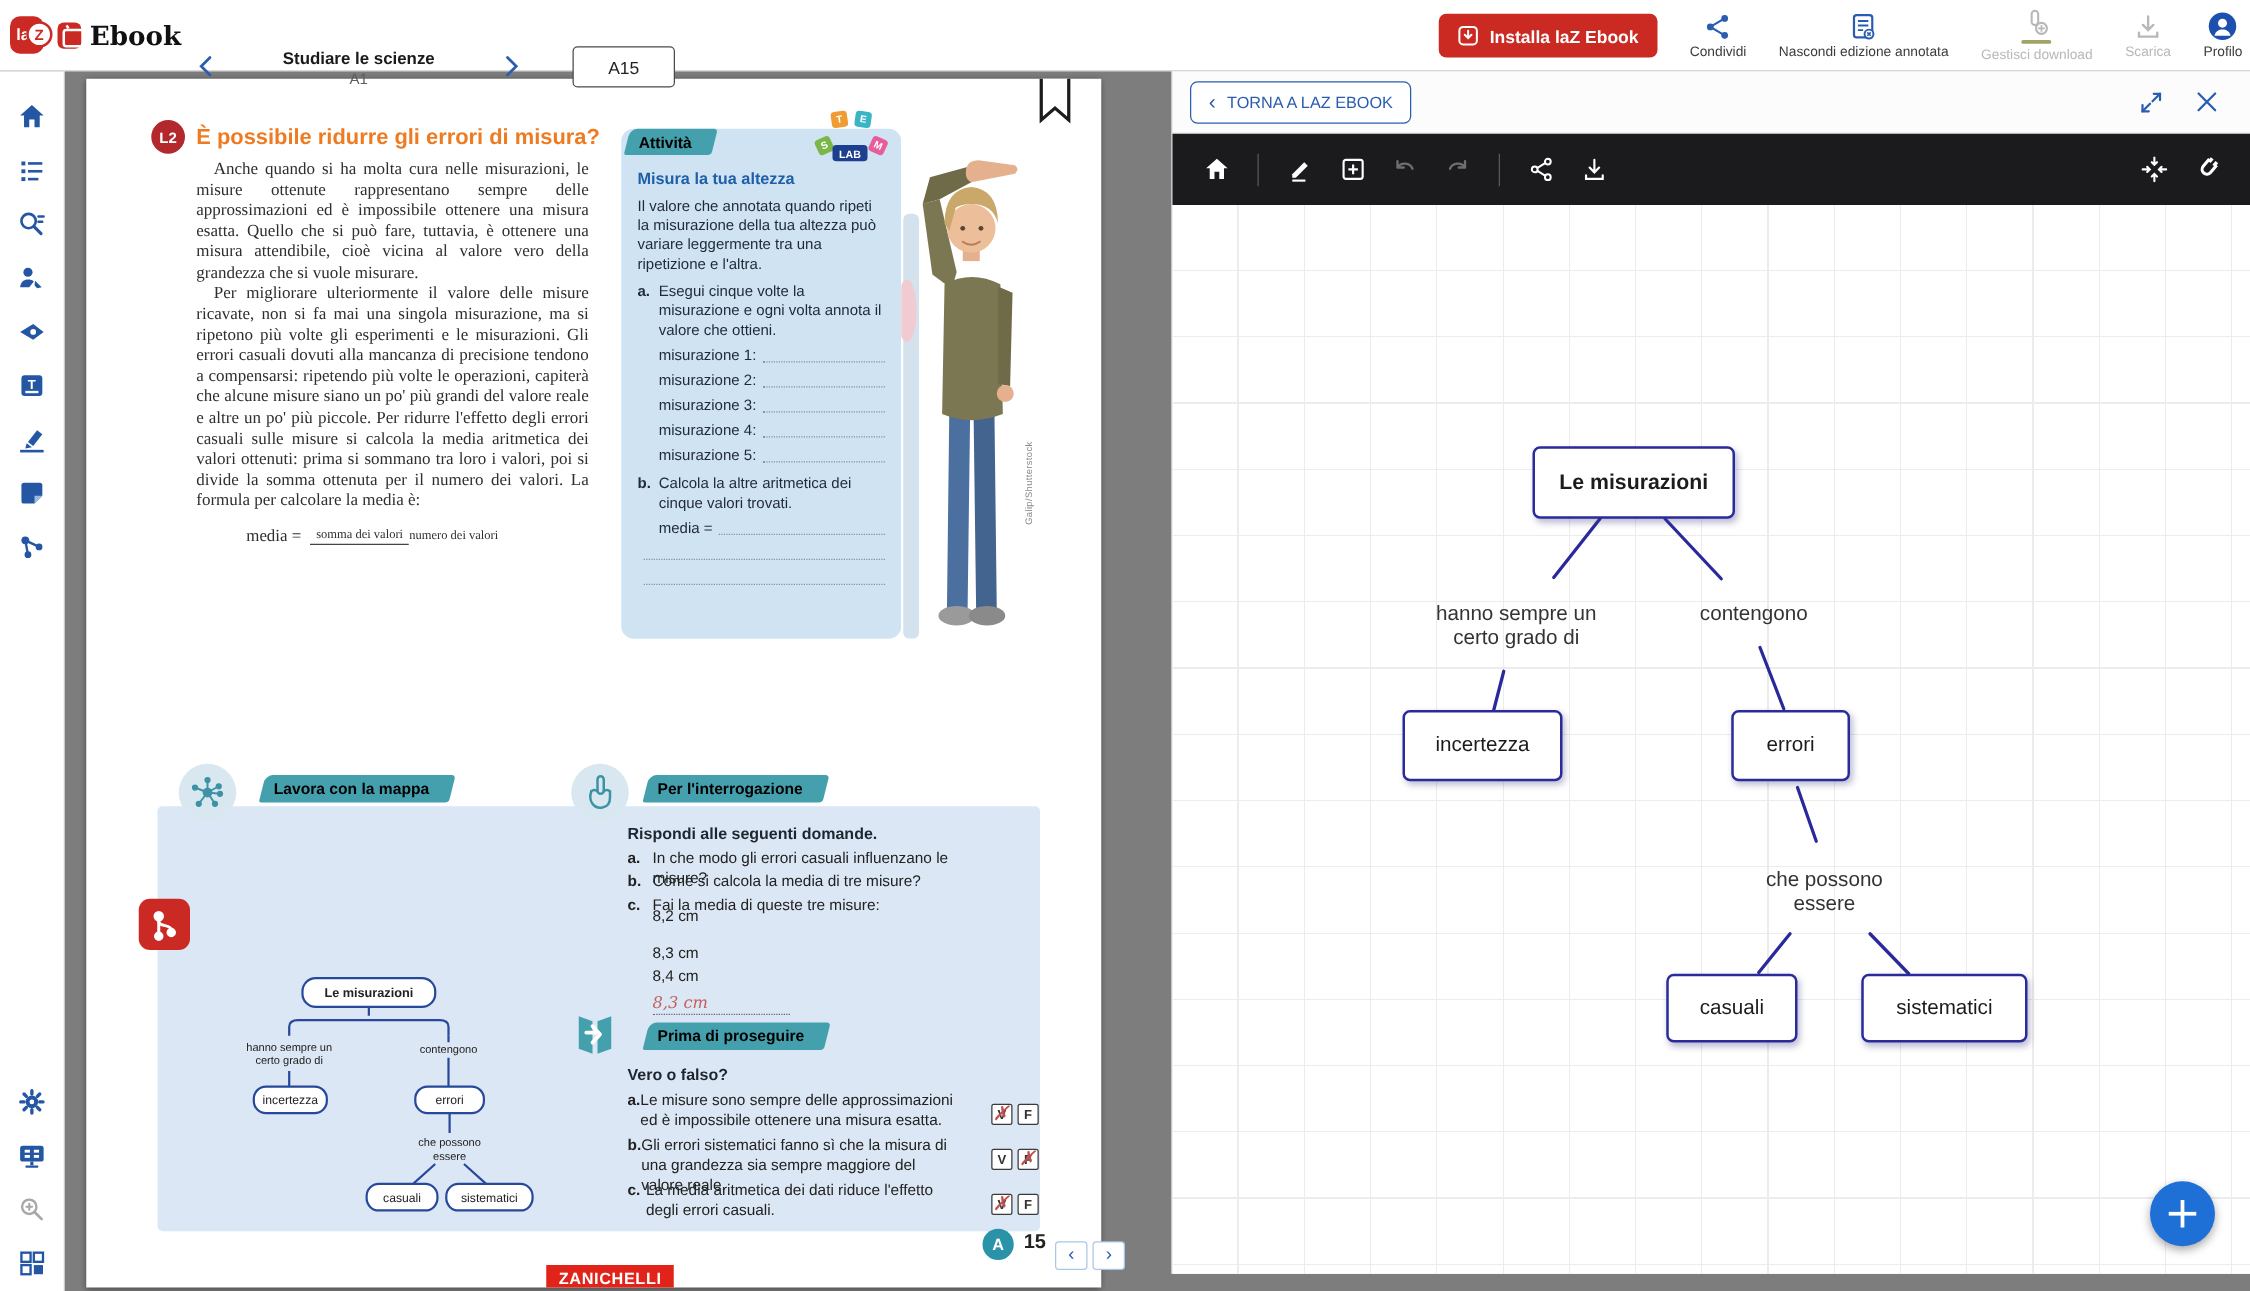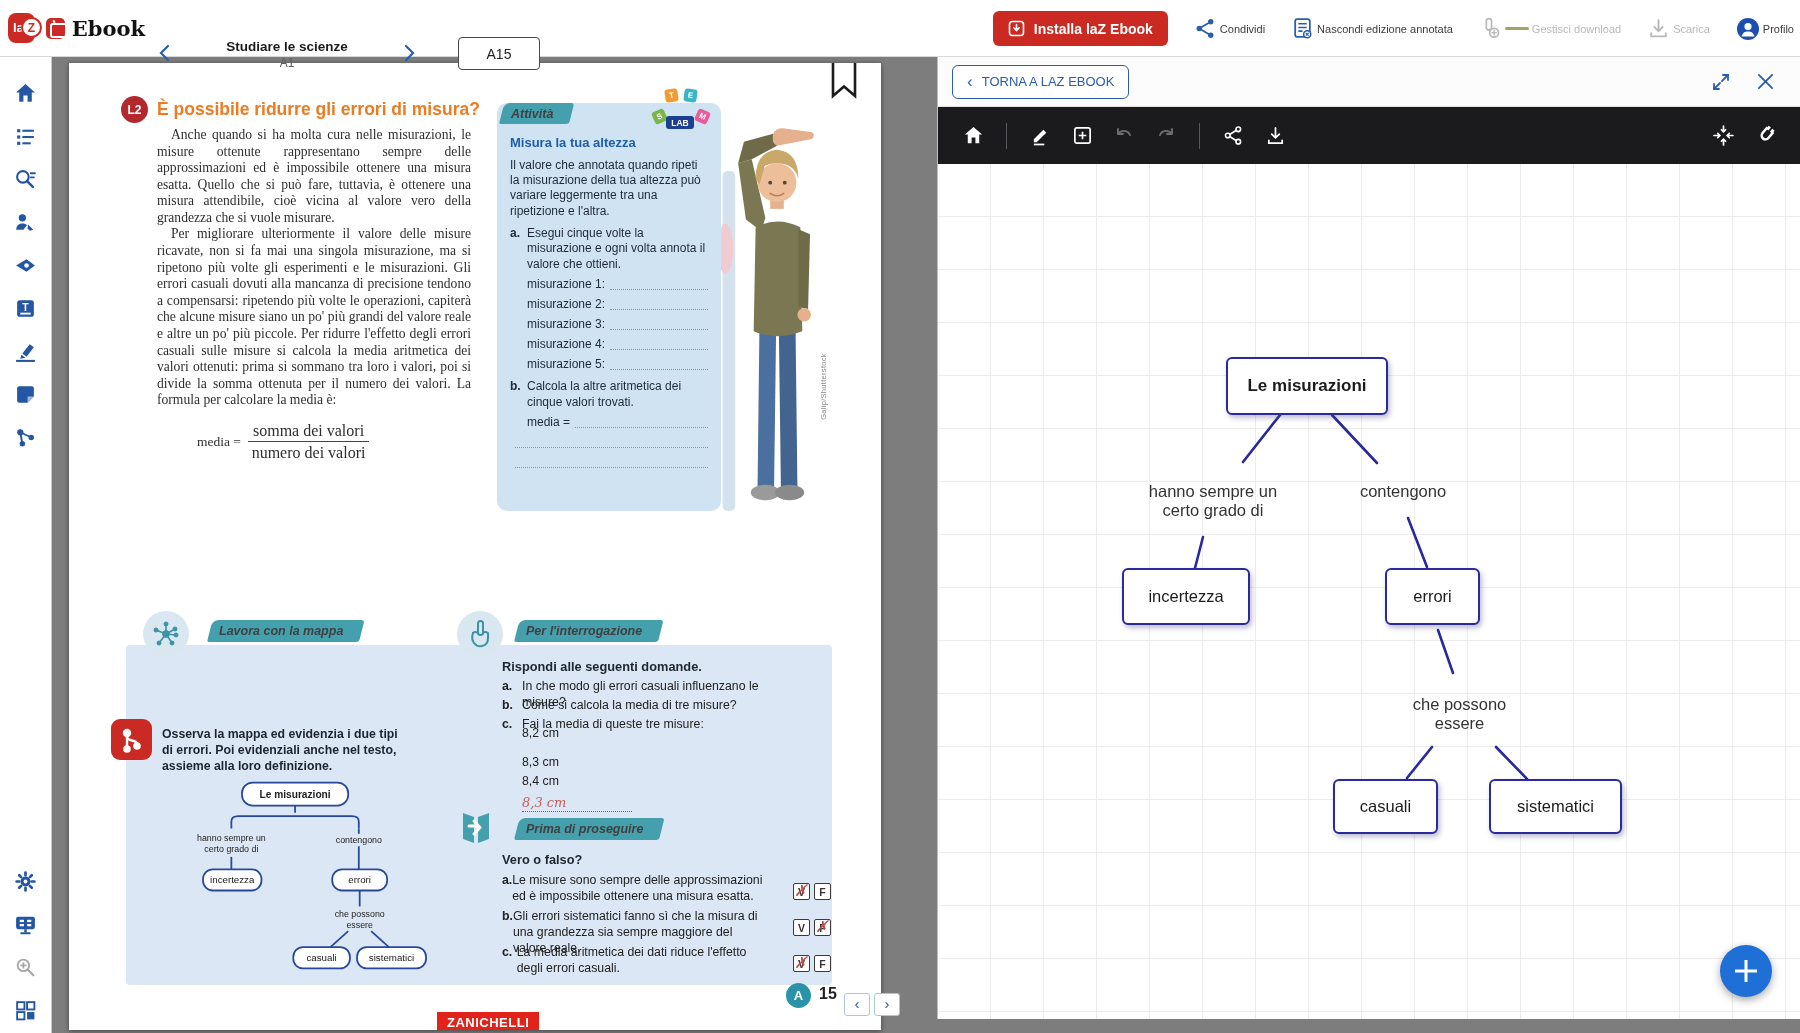--- a/index.html
+++ b/index.html
@@ -18,21 +18,21 @@
   .brand{font-family:"DejaVu Serif", serif;font-weight:bold;font-size:21px;color:#111;}
   .nav-group{position:absolute;left:148px;top:0;height:70px;display:flex;align-items:flex-end;}
   .nav-chev{width:34px;height:34px;display:flex;align-items:center;justify-content:center;cursor:pointer;}
   .book-meta{width:210px;text-align:center;}
   .book-title{font-size:13.5px;font-weight:bold;color:#1b1b1b;}
   .book-code{font-size:12px;color:#5d5d5d;margin-top:2px;}
   .page-box{margin-left:32px;width:82px;height:33px;border:1.5px solid #4a4a4a;border-radius:4px;display:flex;align-items:center;justify-content:center;font-size:14px;color:#222;background:#fff;}
   .top-actions{position:absolute;right:6px;top:0;height:57px;display:flex;align-items:center;gap:26px;}
   .btn-install{height:35px;background:#cb2a22;border-radius:6px;color:#fff;font-weight:bold;font-size:14px;display:flex;align-items:center;gap:9px;padding:0 15px;border:none;cursor:pointer;}
   .btn-edition{height:35px;background:#1c4ab2;border-radius:6px;color:#fff;font-weight:bold;font-size:13.5px;display:flex;align-items:center;gap:12px;padding:0 16px;border:none;cursor:pointer;letter-spacing:.2px;}
-  .act{display:flex;flex-direction:row;align-items:center;gap:3px;font-size:11px;color:#3c3c3c;cursor:pointer;position:relative;}
+  .act{display:flex;flex-direction:column;align-items:center;gap:3px;font-size:11px;color:#3c3c3c;cursor:pointer;position:relative;}
   .act.disabled{color:#b8b8b8;}
   .olive-bar{width:24px;height:3px;background:#a2a465;border-radius:2px;margin-top:-1px;}
 
   
   .sidebar{position:absolute;left:0;top:57px;width:52px;height:976px;background:#fff;border-right:1px solid #c9c9c9;display:flex;flex-direction:column;align-items:center;padding-top:16px;z-index:40;}
   .side-icon{width:40px;height:40px;display:flex;align-items:center;justify-content:center;cursor:pointer;margin-bottom:3px;border-radius:6px;}
   .side-spacer{flex:1;}
 
   
   .viewer{position:absolute;left:52px;top:57px;width:885px;height:976px;background:#7d7d7d;}
@@ -41,27 +41,27 @@
 
   
   .bookmark{position:absolute;left:762px;top:-2px;}
   .l2-badge{position:absolute;left:52px;top:33px;width:27px;height:27px;border-radius:50%;background:#b3282d;color:#fff;font:bold 12px "Liberation Sans",sans-serif;display:flex;align-items:center;justify-content:center;}
   .heading{position:absolute;left:88px;top:36px;width:345px;color:#ee7b21;font:bold 17.5px "Liberation Sans",sans-serif;}
   .col-left{position:absolute;left:88px;top:64px;width:314px;font-size:13.6px;line-height:1.22;color:#2e2e2e;text-align:justify;}
   .col-left p{margin:0;}
   .hl{background:#cfe0ef;}
   .ind{text-indent:14px;}
   .formula{margin-top:12px;margin-left:40px;display:flex;align-items:center;gap:7px;font-size:13.5px;color:#2e2e2e;}
-  .frac{display:inline-flex;flex-direction:column;align-items:center;font-size:16px;}
+  .frac{display:inline-flex;flex-direction:row;align-items:center;font-size:10px;}
   .frac .num{padding:0 5px 1px;border-bottom:1.2px solid #444;}
   .frac .den{padding-top:1px;}
 
   
   .attivita{position:absolute;left:428px;top:40px;width:224px;height:408px;background:#cfe3f2;border-radius:10px;font-family:"Liberation Sans",sans-serif;}
-  .tab{position:relative;color:#404040;font-weight:bold;font-size:12.5px;height:21px;display:inline-flex;align-items:center;padding:0 16px 0 12px;z-index:2;font-style:italic;}
+  .tab{position:relative;color:#000000;font-weight:bold;font-size:12.5px;height:21px;display:inline-flex;align-items:center;padding:0 16px 0 12px;z-index:2;}
   .tab::before{content:"";position:absolute;inset:0;background:#45a0ae;border-radius:6px 3px 3px 2px;transform:skewX(-14deg);transform-origin:bottom left;z-index:-1;}
   .att-tab{position:absolute;left:2px;top:0;}
   .stem{position:absolute;right:12px;top:-14px;width:56px;height:44px;}
   .stem i{position:absolute;width:13px;height:13px;border-radius:3px;color:#fff;font:bold 8px "Liberation Sans",sans-serif;font-style:normal;display:flex;align-items:center;justify-content:center;}
   .stem .lab{position:absolute;left:13px;bottom:4px;width:28px;height:13px;background:#1d3f8f;border-radius:3px;color:#fff;font:bold 8.5px "Liberation Sans",sans-serif;display:flex;align-items:center;justify-content:center;}
   .att-body{padding:32px 13px 0 13px;font-size:12px;line-height:1.28;color:#1f2937;}
   .att-title{color:#1f5fa8;font-weight:bold;font-size:13px;margin-bottom:6px;}
   .att-item{display:flex;margin-top:7px;}
   .att-item b{width:17px;flex:none;}
   .m-row{display:flex;align-items:flex-end;margin-top:5px;padding-left:17px;height:15px;}
@@ -446,21 +446,20 @@
         <svg width="26" height="26" viewBox="0 0 26 26">
             <g stroke="#fff" stroke-width="2.4" fill="#fff">
               <path d="M8,7 V21" fill="none"></path>
               <path d="M8,10 C8,15 18,12 18,17" fill="none"></path>
               <circle cx="8" cy="6" r="3"></circle>
               <circle cx="8" cy="22" r="2.6"></circle>
               <circle cx="18" cy="19" r="2.6"></circle>
             </g>
           </svg>
       </div>
-      <div class="instruction">Osserva la mappa ed evidenzia i due tipi di errori. Poi evidenziali anche nel testo, assieme alla loro definizione.</div>
 
       <div class="mini-map">
         <svg width="280" height="200" viewBox="0 0 280 226">
           <g stroke="#27489b" stroke-width="2" fill="none">
             <path d="M148,30 V38"></path>
             <path d="M76,56 V48 Q76,42 84,42 H212 Q220,42 220,48 V56"></path>
             <path d="M76,88 V102"></path>
             <path d="M220,56 V62 M220,76 V102"></path>
             <path d="M221,126 V144"></path>
             <path d="M208,172 L188,190 M234,172 L254,190"></path>

